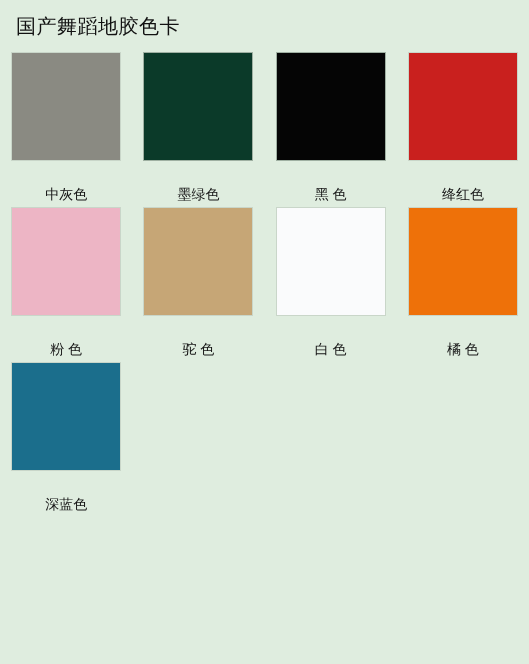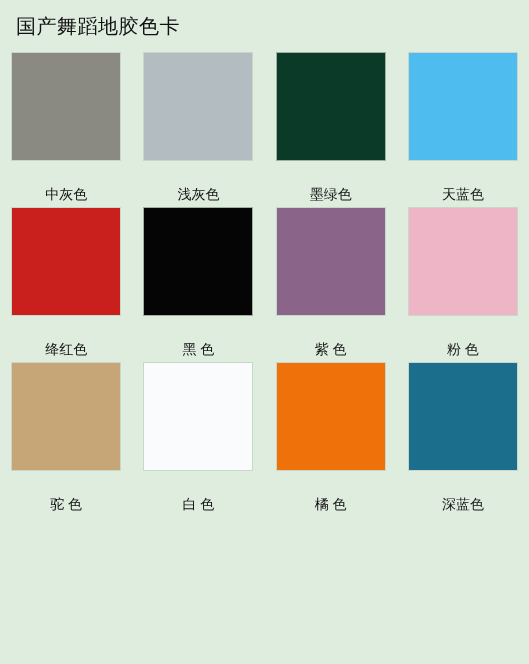--- a/index.html
+++ b/index.html
@@ -75,51 +75,39 @@
 
   <div class="card-title">国产舞蹈地胶色卡</div>
 
   <div class="swatch-grid">
 
     <div class="swatch-cell">
       <div class="swatch-chip chip-border-light" style="background-color: rgb(138, 138, 130);"></div>
       <div class="swatch-label">中灰色</div>
     </div>
 
-    <div class="swatch-cell">
-      <div class="swatch-chip chip-border-light" style="background-color: rgb(179, 188, 193);"></div>
-      <div class="swatch-label">浅灰色</div>
-    </div>
 
     <div class="swatch-cell">
       <div class="swatch-chip chip-border-dark" style="background-color: rgb(11, 58, 41);"></div>
       <div class="swatch-label">墨绿色</div>
     </div>
 
 
 
+
     <div class="swatch-cell">
-      <div class="swatch-chip chip-border-light" style="background-color: rgb(79, 188, 240);"></div>
-      <div class="swatch-label">天蓝色</div>
+      <div class="swatch-chip chip-border-dark" style="background-color: rgb(5, 5, 5);"></div>
+      <div class="swatch-label">黑 色</div>
     </div>
 
     <div class="swatch-cell">
       <div class="swatch-chip chip-border-light" style="background-color: rgb(201, 32, 30);"></div>
       <div class="swatch-label">绛红色</div>
     </div>
 
-    <div class="swatch-cell">
-      <div class="swatch-chip chip-border-dark" style="background-color: rgb(5, 5, 5);"></div>
-      <div class="swatch-label">黑 色</div>
-    </div>
-
-    <div class="swatch-cell">
-      <div class="swatch-chip chip-border-light" style="background-color: rgb(138, 100, 137);"></div>
-      <div class="swatch-label">紫 色</div>
-    </div>
 
     <div class="swatch-cell">
       <div class="swatch-chip chip-border-light" style="background-color: rgb(237, 181, 197);"></div>
       <div class="swatch-label">粉 色</div>
     </div>
 
 
 
     <div class="swatch-cell">
       <div class="swatch-chip chip-border-light" style="background-color: rgb(198, 166, 118);"></div>

